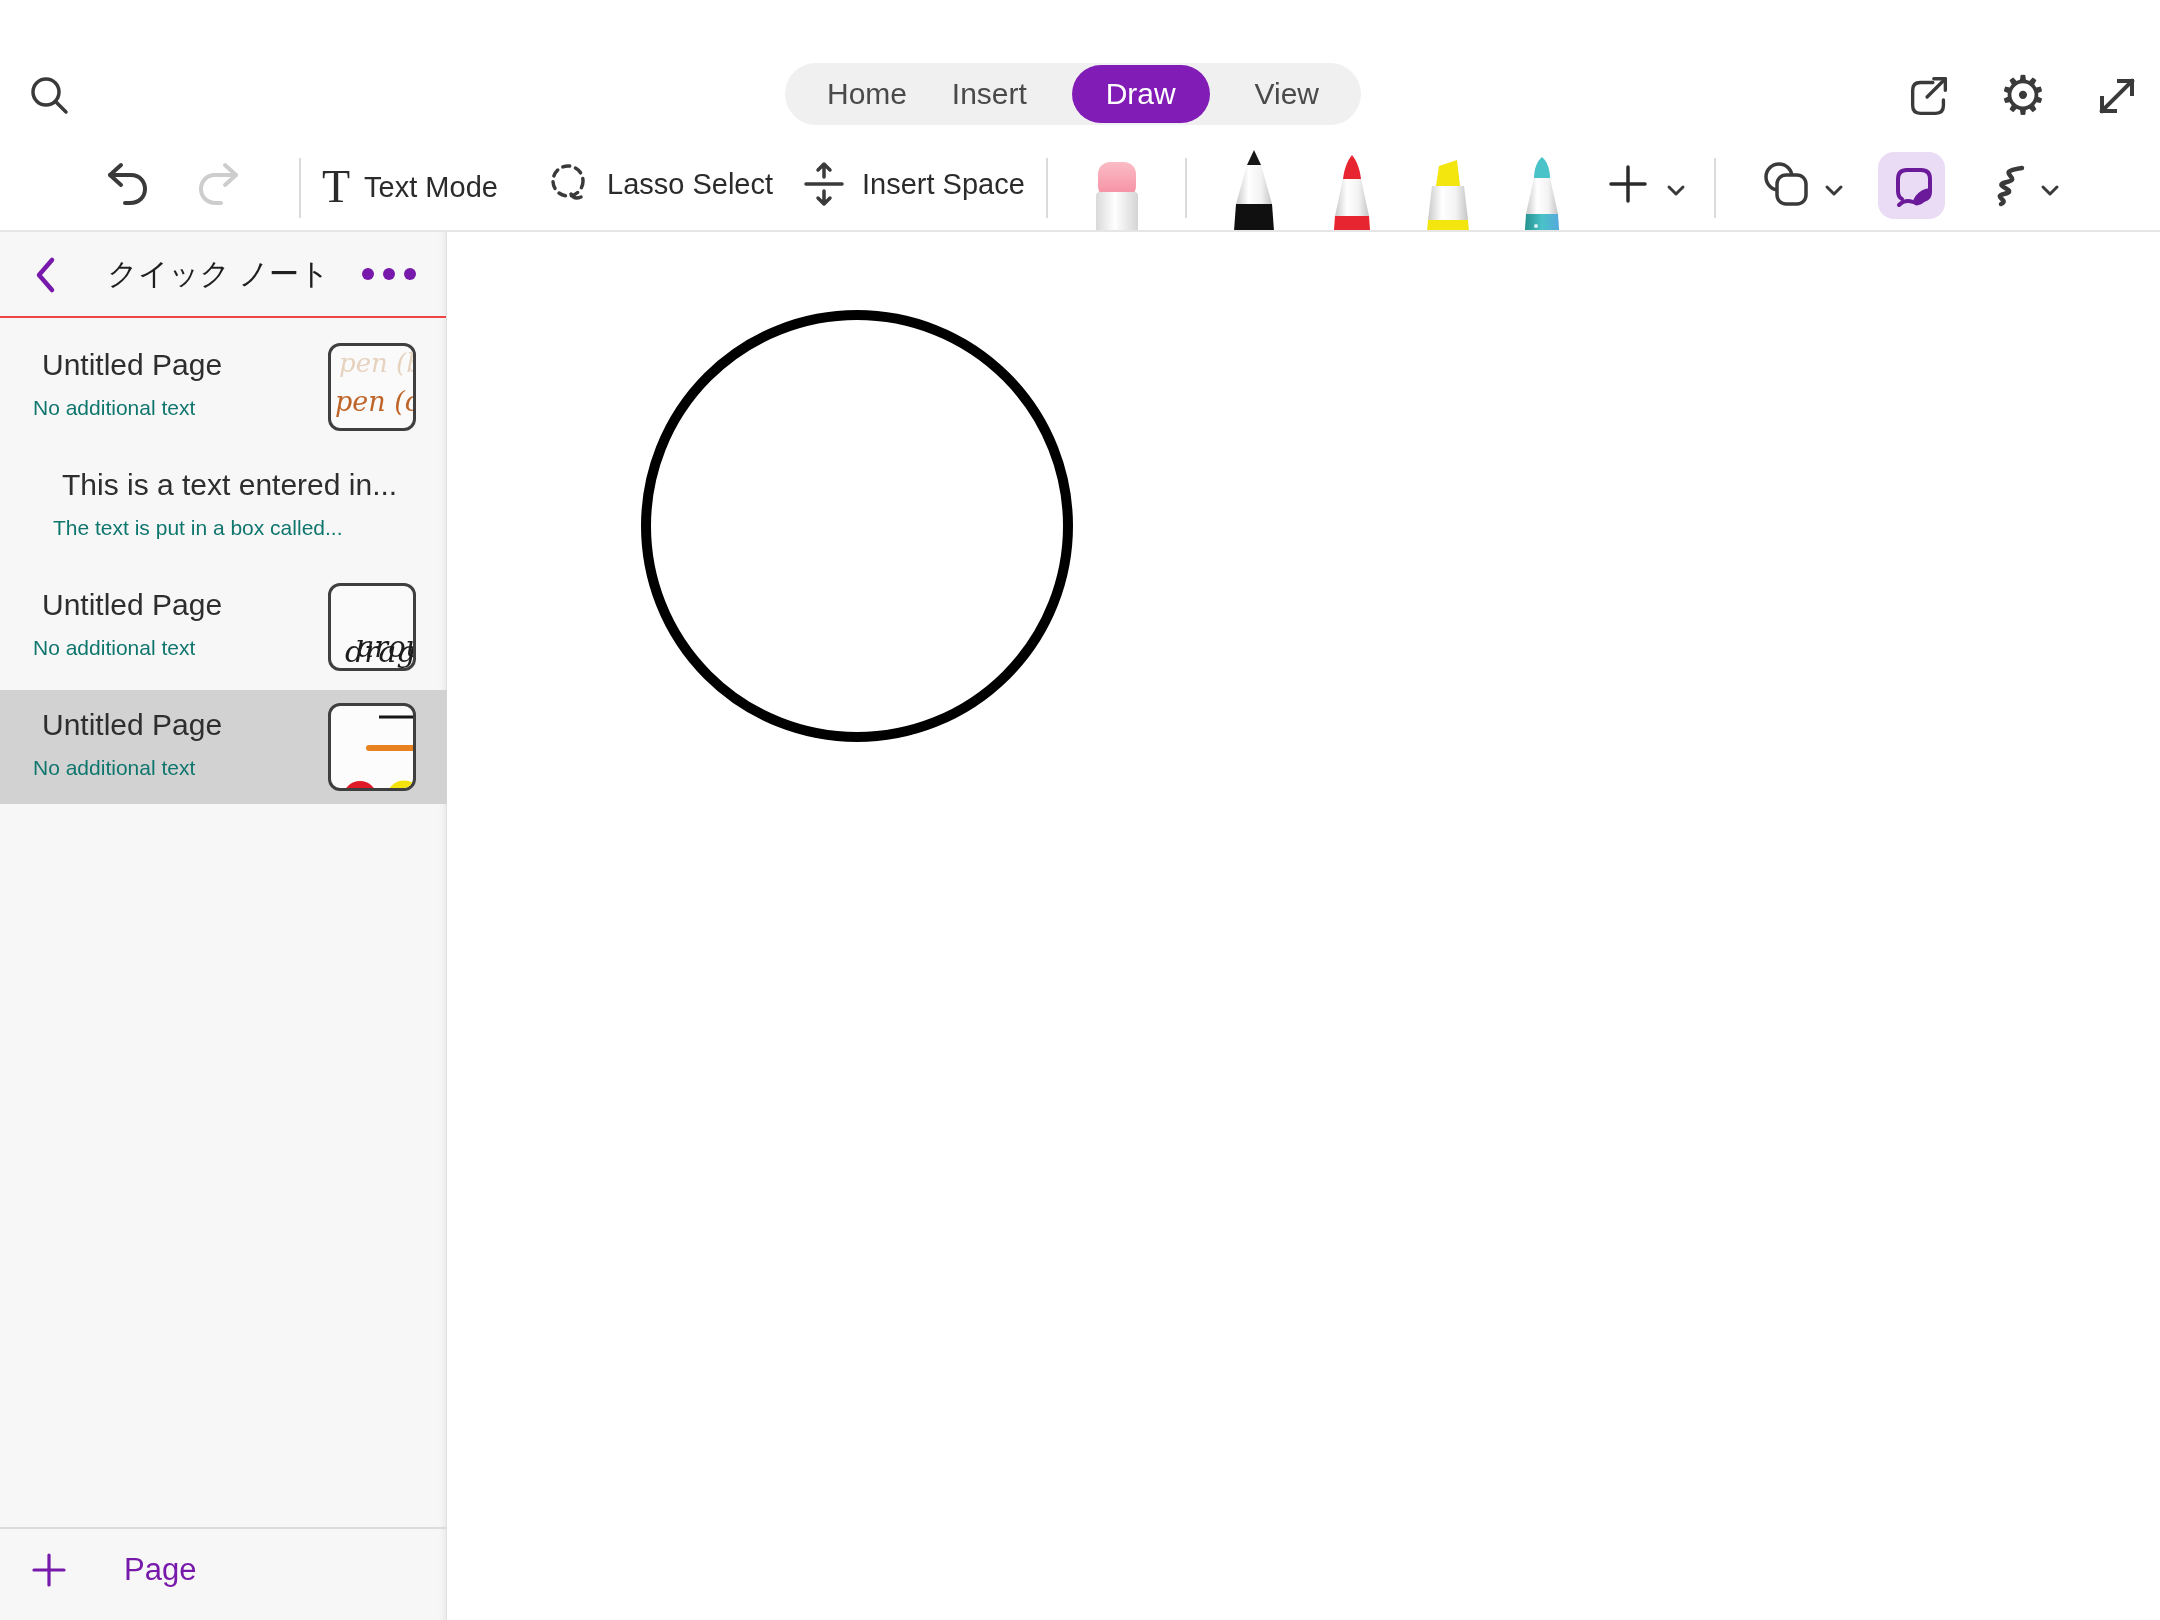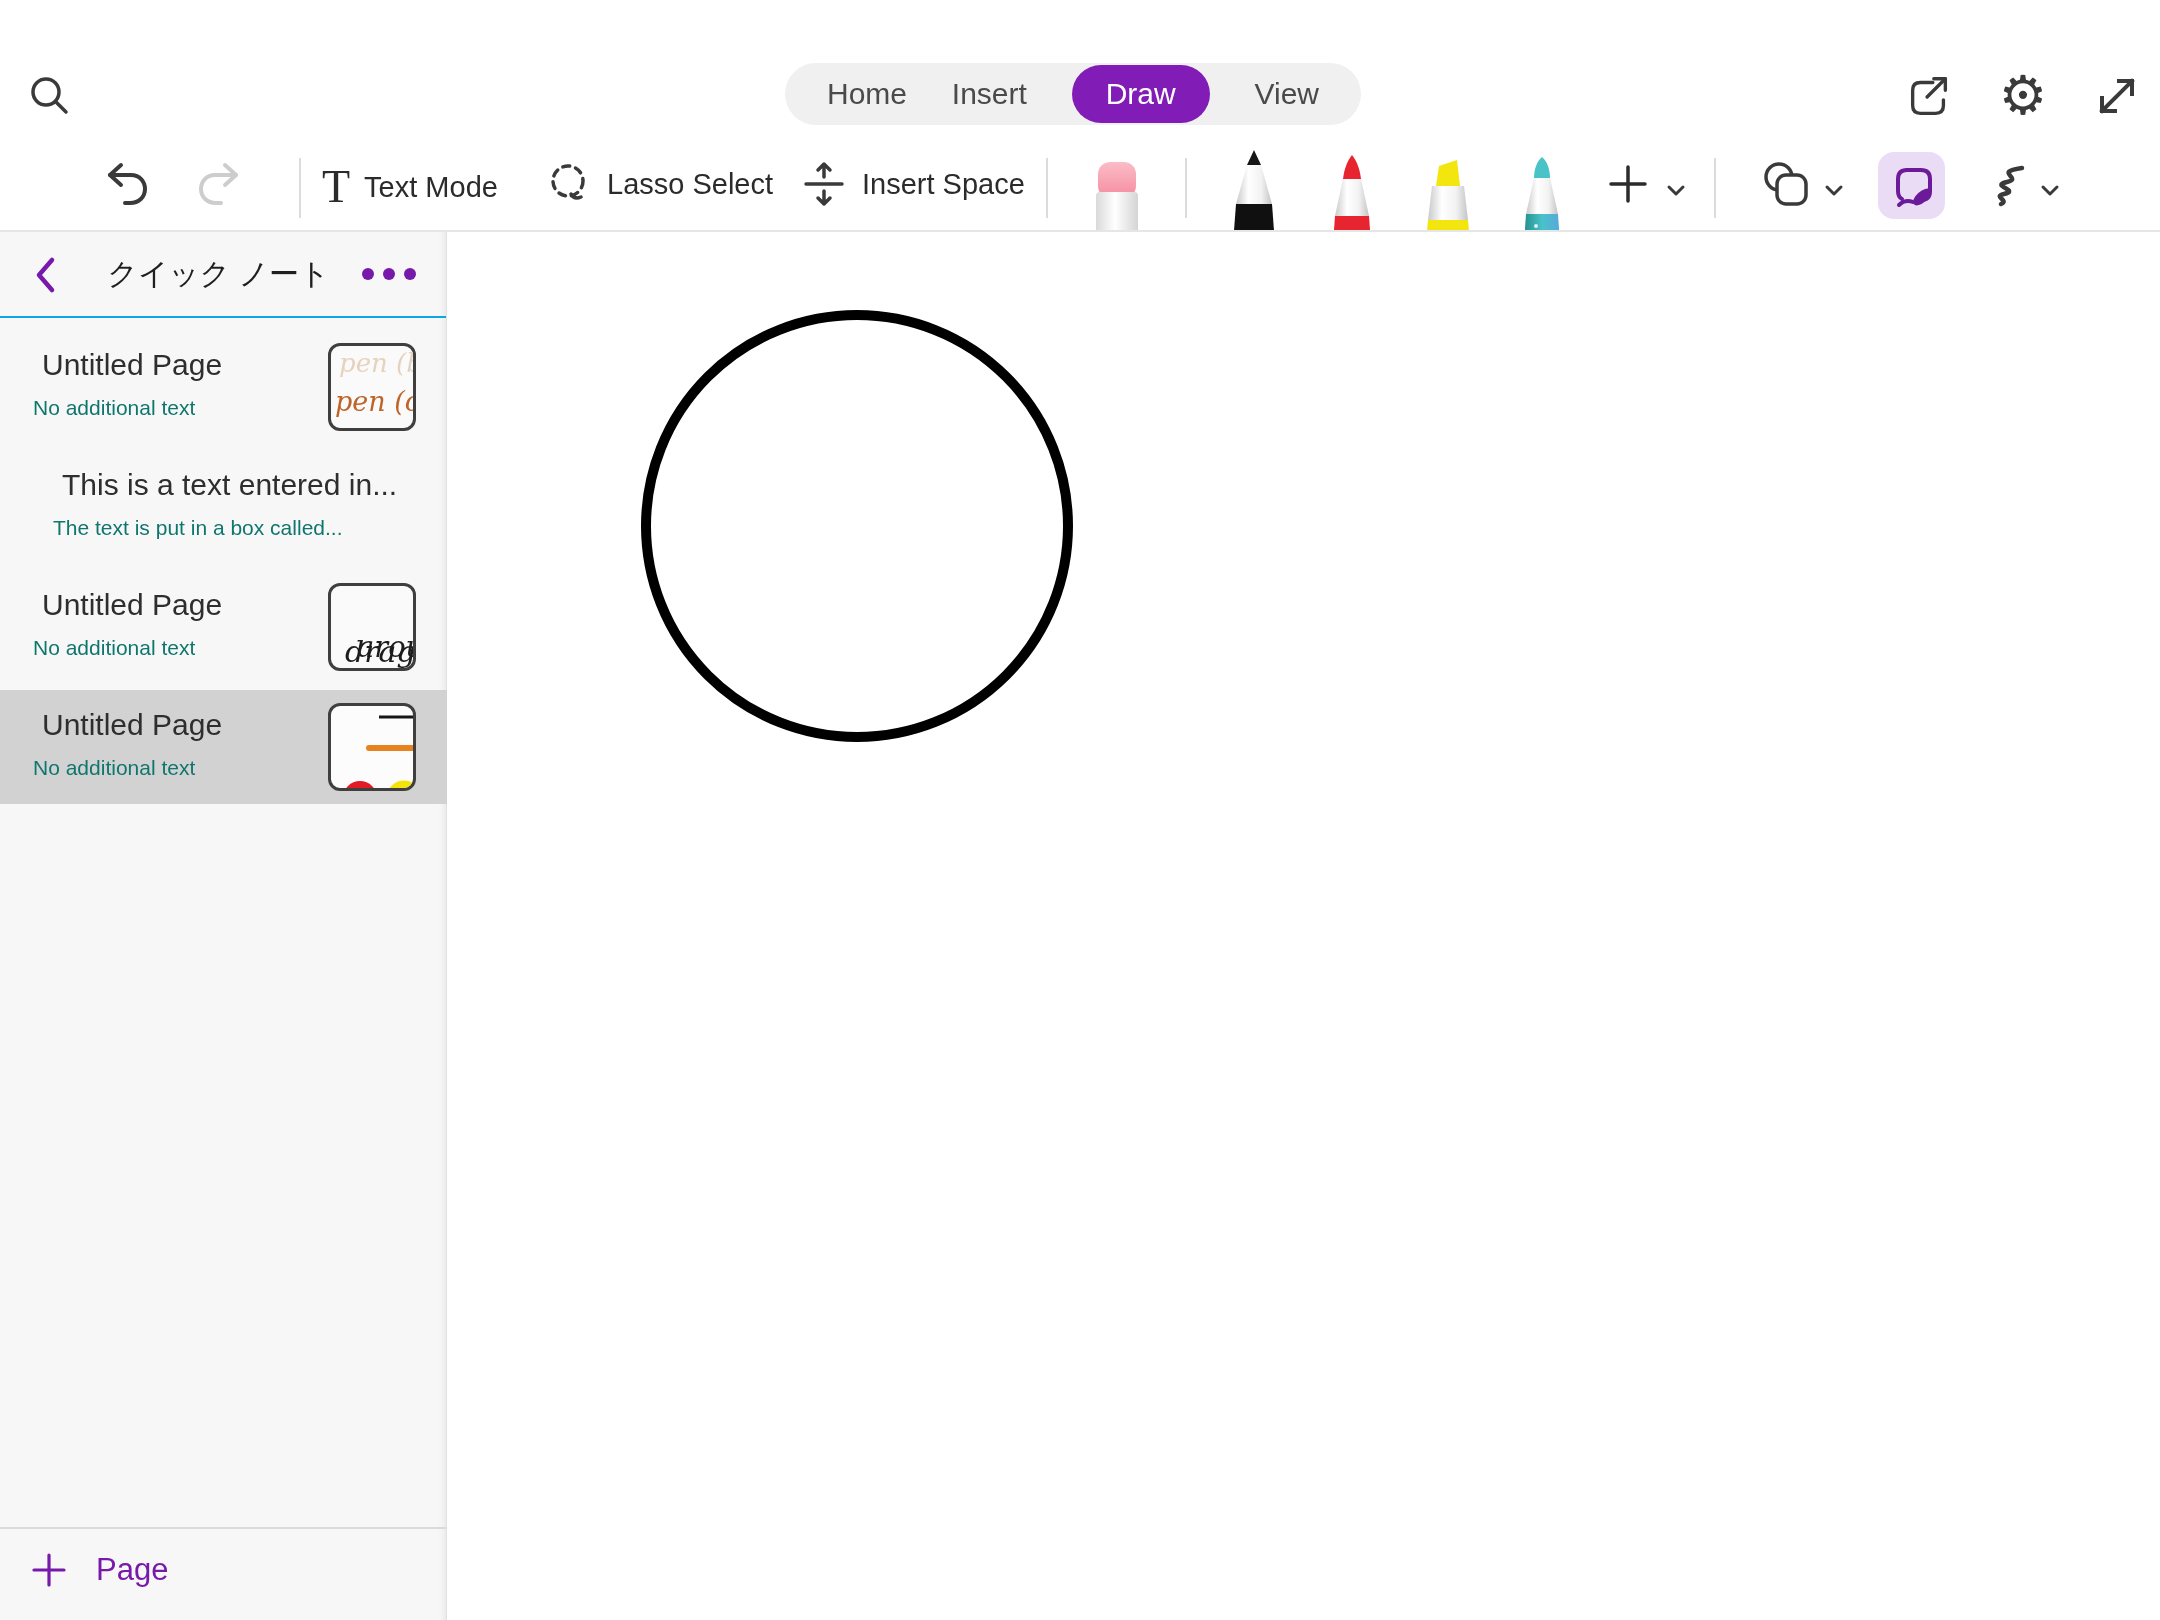--- a/index.html
+++ b/index.html
@@ -45,21 +45,21 @@
     background:#EADCF5; border-radius:16px;
     display:flex; align-items:center; justify-content:center; cursor:pointer;
   }
 
   
   .sidebar {
     position:absolute; left:0; top:232px; width:447px; height:1388px;
     background:#f8f7f7; border-right:1px solid #e2e1e1;
     box-shadow: inset -8px 0 8px -8px rgba(0,0,0,0.10);
   }
-  .sb-header { position:relative; height:86px; border-bottom:2px solid #0ea5e9; }
+  .sb-header { position:relative; height:86px; border-bottom:2px solid #ef4444; }
   .sb-back { position:absolute; left:30px; top:23px; width:32px; height:40px; cursor:pointer; }
   .sb-title {
     position:absolute; left:50%; top:50%; transform:translate(-52%,-50%);
     font-size:30px; color:#1f1f1f; white-space:nowrap;
   }
   .sb-more { position:absolute; right:30px; top:36px; display:flex; gap:9px; cursor:pointer; }
   .sb-more i { width:12px; height:12px; border-radius:50%; background:#7719AA; }
   .page-item {
     position:absolute; left:0; width:447px; height:114px; cursor:pointer;
   }
@@ -67,21 +67,21 @@
   .pi-title { position:absolute; left:42px; top:18px; font-size:30px; color:#2e2e2e; white-space:nowrap; max-width:260px; overflow:hidden; }
   .pi-sub   { position:absolute; left:33px; top:66px; font-size:21px; color:#0f766e; white-space:nowrap; max-width:280px; overflow:hidden; }
   .pi-title.wide { max-width:400px; }
   .pi-sub.wide { max-width:400px; }
   .thumb {
     position:absolute; right:31px; top:13px; width:88px; height:88px;
     background:#fbfafa; border:3px solid #3f3f3f; border-radius:12px; overflow:hidden;
   }
   .th-line { position:absolute; font-family:"DejaVu Serif", serif; font-style:italic; white-space:nowrap; }
   .sb-footer { position:absolute; left:0; top:1295px; width:447px; height:93px; border-top:2px solid #dcdbdb; }
-  .add-page { position:absolute; left:30px; top:22px; display:flex; align-items:center; gap:28px; cursor:pointer; }
+  .add-page { position:absolute; left:30px; top:22px; display:flex; align-items:center; gap:56px; cursor:pointer; }
   .add-page-label { font-size:31px; color:#7719AA; }
 
   
   .canvas { position:absolute; left:447px; top:232px; width:1713px; height:1388px; background:#ffffff; }
 </style>
 </head>
 <body>
 
 <div class="header">
 

